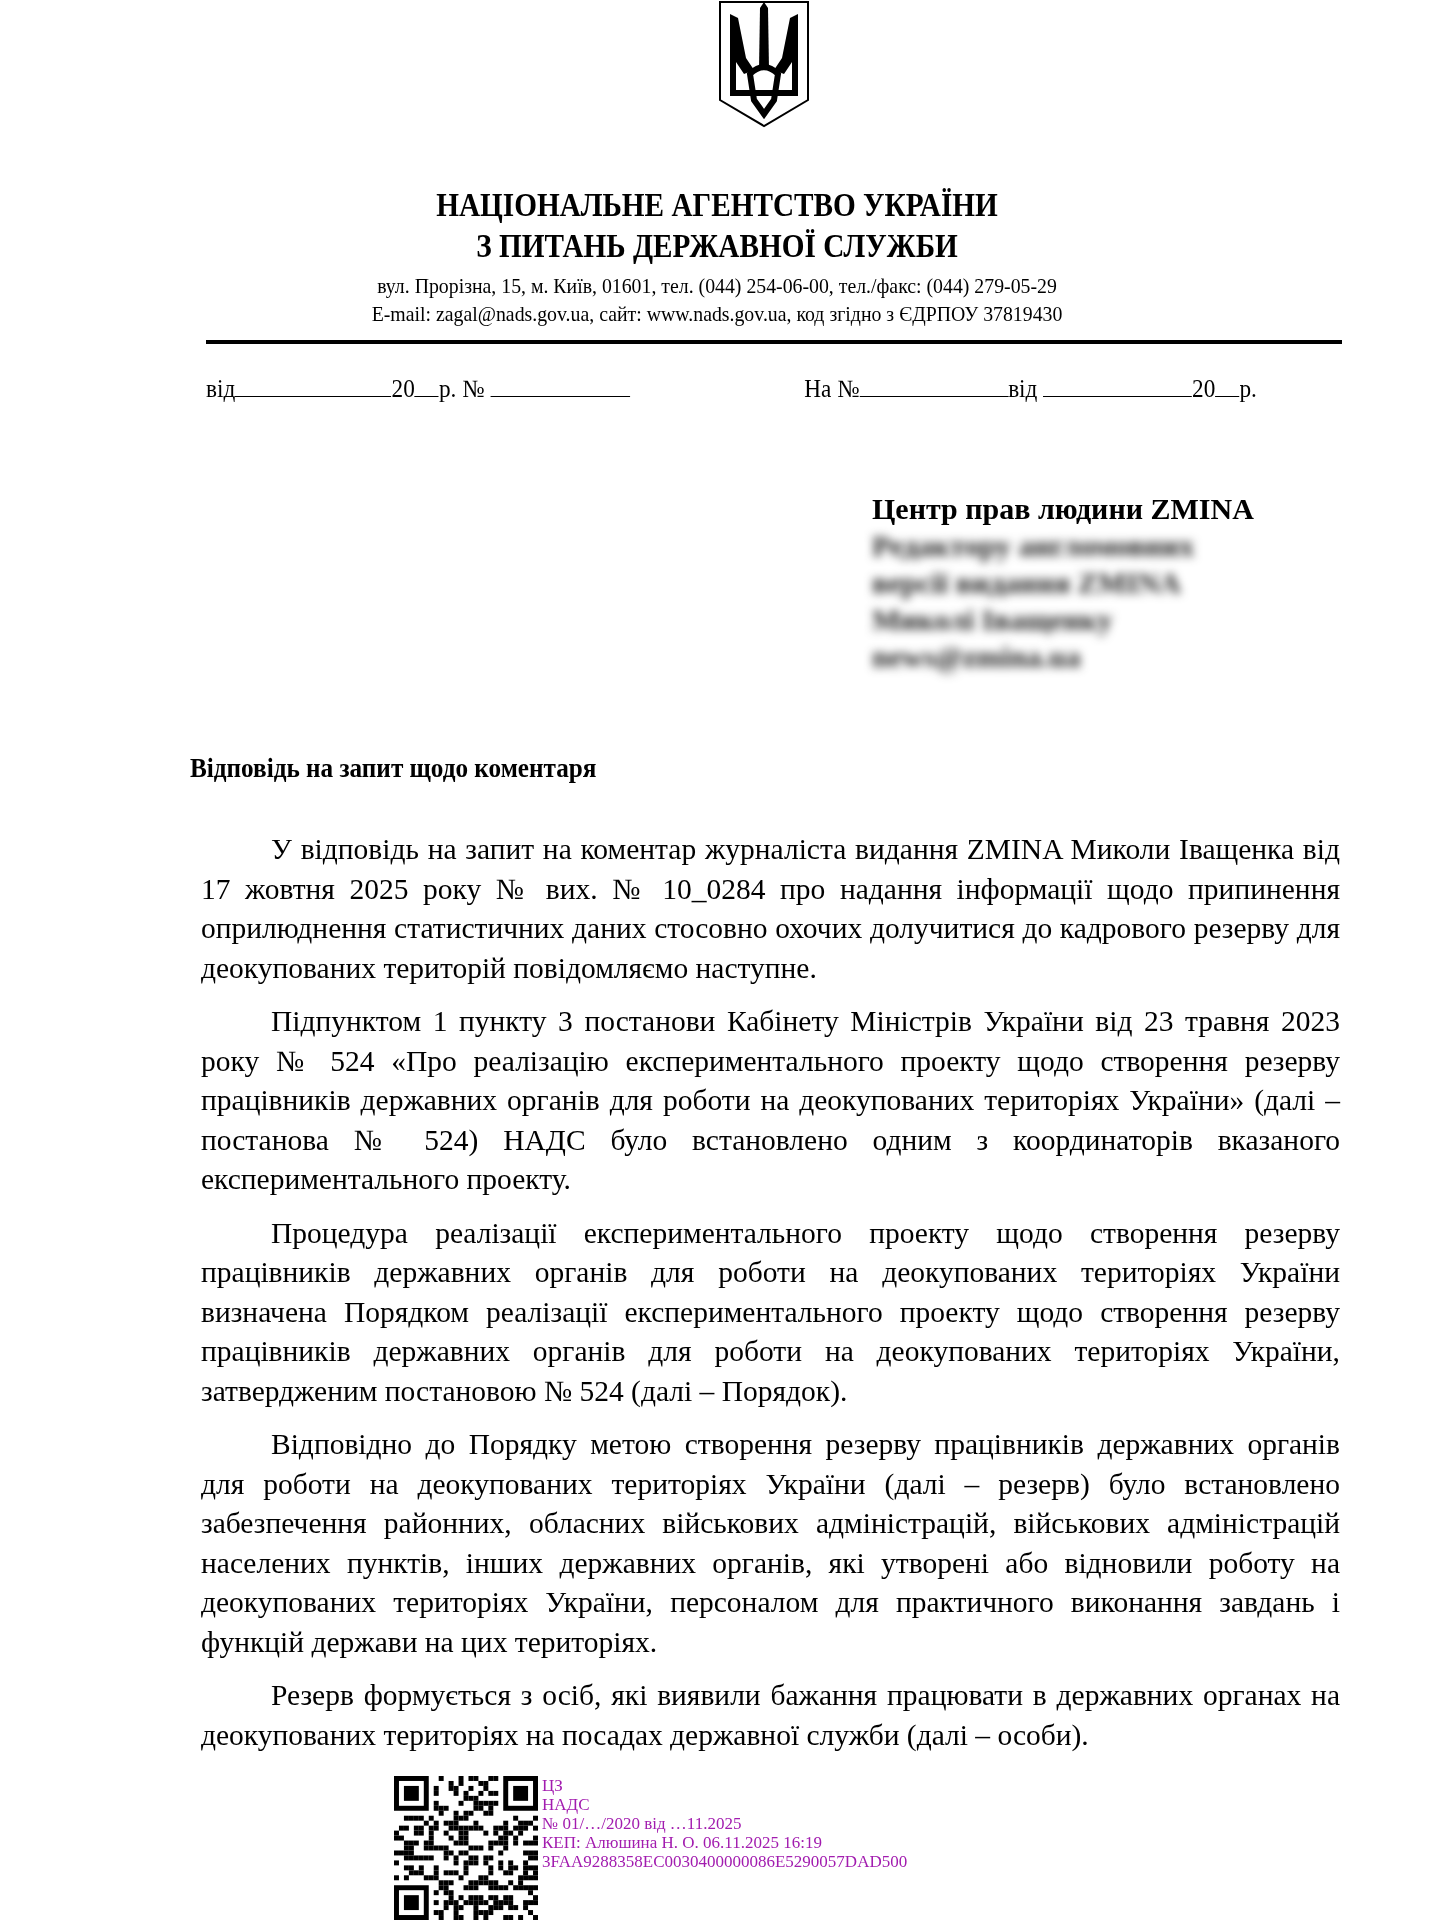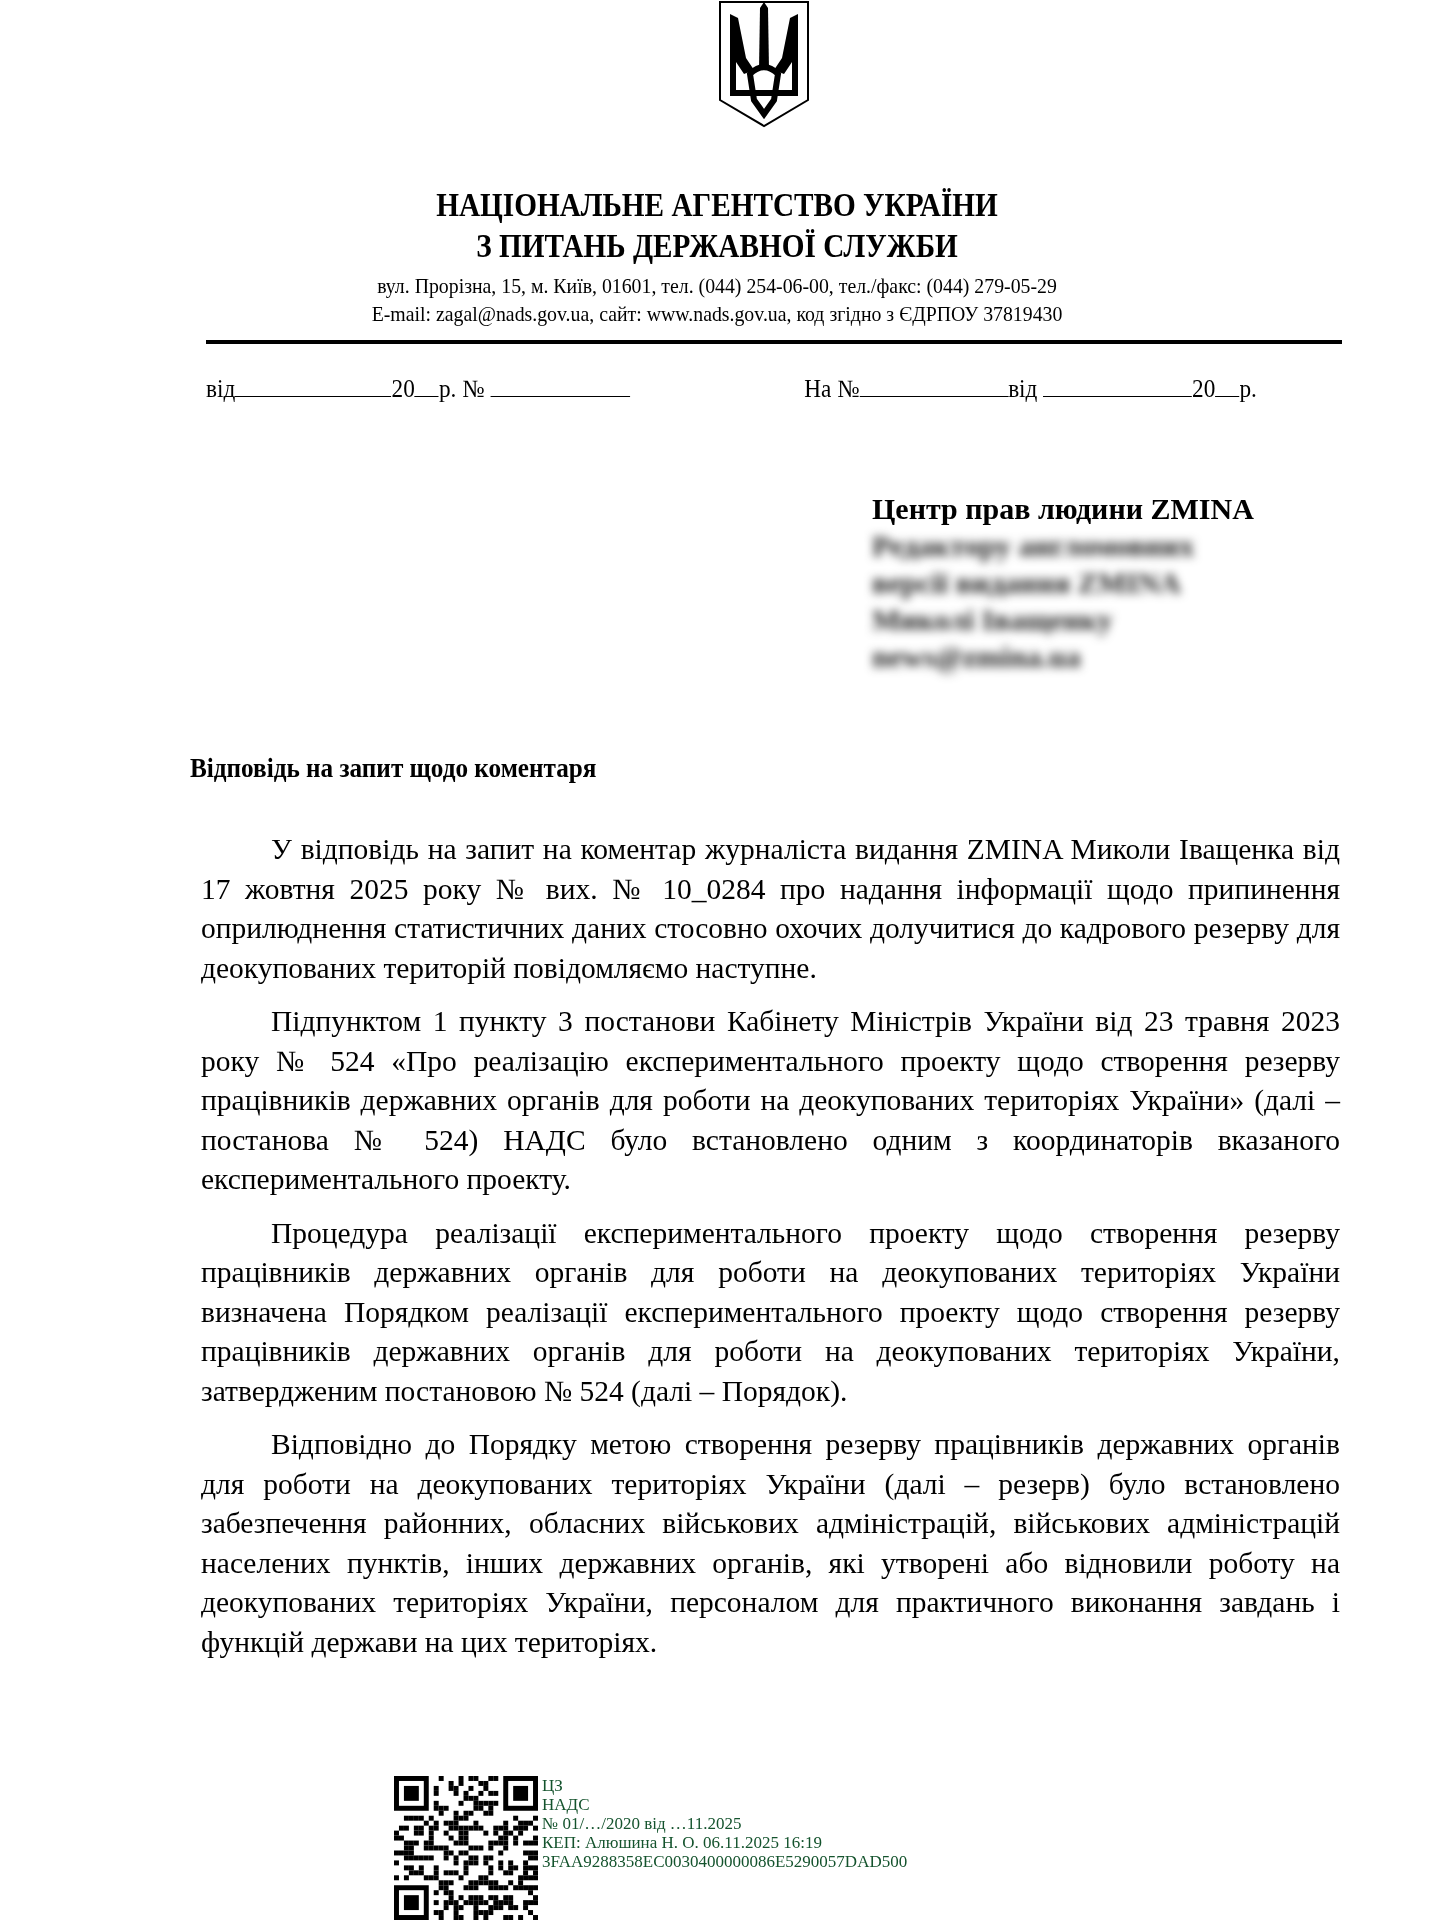--- a/index.html
+++ b/index.html
@@ -14,21 +14,21 @@
   #rule { left:206px; top:340px; width:1136px; height:4px; background:#000; }
   #refline { left:206px; top:374px; width:1130px; font-size:25px; display:flex; justify-content:space-between;
              transform:scaleX(0.93); transform-origin:left top; }
   .blank { display:inline-block; border-bottom:1.5px solid #000; height:22px; vertical-align:baseline; }
   #recipient { left:872px; top:478px; width:440px; font-weight:bold; font-size:30px; line-height:37px;margin-top:12px; }
   #recipient .blur { filter:blur(5px); color:#222; }
   #subject { left:190px; top:752px; font-weight:bold; font-size:28px; transform:scaleX(0.9); transform-origin:left top; }
   #body { left:190px; top:830px; width:1150px; font-size:29.5px; line-height:39.5px; }
   #body p { margin:0 0 14px 11px; text-indent:70px; text-align:justify; }
   #qr { left:394px; top:1776px; width:144px; height:144px; background:#fff; }
-  #sig { left:542px; top:1776px; font-size:17px; line-height:19px; color:#14532d; }
+  #sig { left:542px; top:1776px; font-size:17px; line-height:19px; color:#a21caf; }
   #sig div { white-space:nowrap; }
 </style>
 </head>
 <body>
 
 <svg id="emblem" class="abs" viewBox="0 0 96 128">
   <path d="M4 2 H92 V100 L48 126 L4 100 Z" fill="#fff" stroke="#000" stroke-width="2"></path>
   <g fill="#000">
     <path d="M44 8 L48 2 L52 8 L53 70 L43 70 Z"></path>
     <path d="M14 14 L22 18 L30 58 L38 70 L28 74 L20 62 L20 90 L76 90 L76 62 L68 74 L58 70 L66 58 L74 18 L82 14 L82 96 L14 96 Z"></path>
@@ -67,20 +67,21 @@
   <div class="blur">news@zmina.ua</div>
 </div>
 
 <div id="subject" class="abs">Відповідь на запит щодо коментаря</div>
 
 <div id="body" class="abs">
   <p>У відповідь на запит на коментар журналіста видання ZMINA Миколи Іващенка від 17 жовтня 2025 року № вих. № 10_0284 про надання інформації щодо припинення оприлюднення статистичних даних стосовно охочих долучитися до кадрового резерву для деокупованих територій повідомляємо наступне.</p>
   <p>Підпунктом 1 пункту 3 постанови Кабінету Міністрів України від 23 травня 2023 року № 524 «Про реалізацію експериментального проекту щодо створення резерву працівників державних органів для роботи на деокупованих територіях України» (далі – постанова № 524) НАДС було встановлено одним з координаторів вказаного експериментального проекту.</p>
   <p>Процедура реалізації експериментального проекту щодо створення резерву працівників державних органів для роботи на деокупованих територіях України визначена Порядком реалізації експериментального проекту щодо створення резерву працівників державних органів для роботи на деокупованих територіях України, затвердженим постановою № 524 (далі – Порядок).</p>
   <p>Відповідно до Порядку метою створення резерву працівників державних органів для роботи на деокупованих територіях України (далі – резерв) було встановлено забезпечення районних, обласних військових адміністрацій, військових адміністрацій населених пунктів, інших державних органів, які утворені або відновили роботу на деокупованих територіях України, персоналом для практичного виконання завдань і функцій держави на цих територіях.</p>
+  <p>Резерв формується з осіб, які виявили бажання працювати в державних органах на деокупованих територіях на посадах державної служби (далі – особи).</p>
 </div>
 
 <svg id="qr" class="abs" viewBox="0 0 29 29">
     <rect x="9" y="0" width="1" height="1" fill="#000"></rect>
     <rect x="13" y="0" width="1" height="1" fill="#000"></rect>
     <rect x="15" y="0" width="1" height="1" fill="#000"></rect>
     <rect x="16" y="0" width="1" height="1" fill="#000"></rect>
     <rect x="19" y="0" width="1" height="1" fill="#000"></rect>
     <rect x="20" y="0" width="1" height="1" fill="#000"></rect>
     <rect x="11" y="1" width="1" height="1" fill="#000"></rect>

